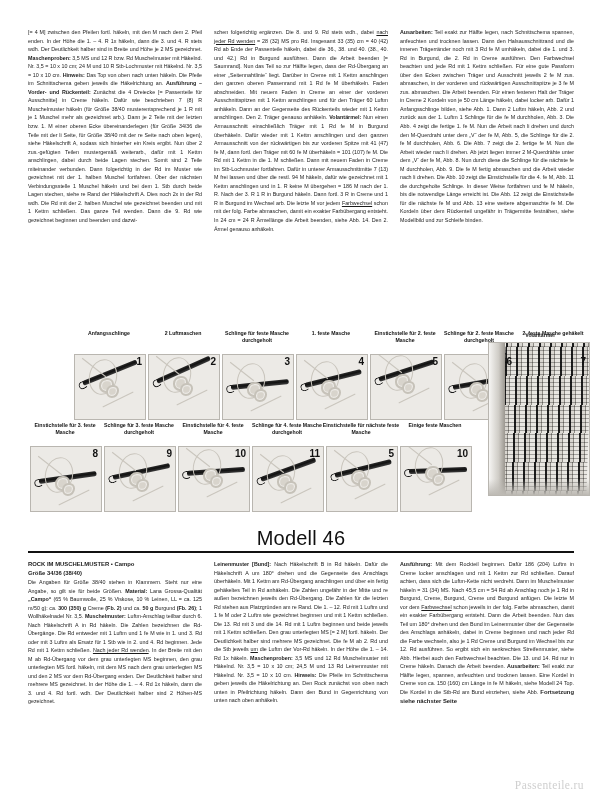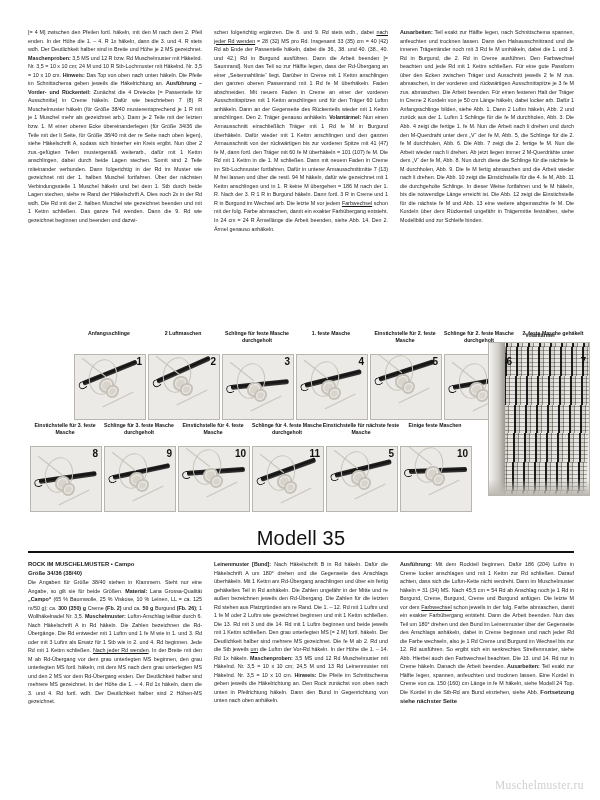--- a/index.html
+++ b/index.html
@@ -391,31 +391,31 @@
     <div class="volant-label" style="left:492px; top:2px; width:96px;">Volantärmel</div>
     <div class="swatch" style="left:488px; top:12px; width:100px; height:152px;">
       <div class="fab"></div>
       <div class="edge"></div>
       <div class="shadow"></div>
       <div class="num" style="left:3px; right:auto;">14</div>
     </div>
   </div>
 
   <div class="model-head">
-    <div class="title">Modell 35</div>
+    <div class="title">Modell 46</div>
     <div class="rule"></div>
   </div>
 
   <div class="cols2">
     <div class="col2">
       <p><span class="headline">ROCK IM MUSCHELMUSTER • Campo</span><br><span class="subhead">Größe 34/36 (38/40)</span><br>Die Angaben für Größe 38/40 stehen in Klammern. Steht nur eine Angabe, so gilt sie für beide Größen. <b>Material:</b> Lana Grossa-Qualität <b>„Campo“</b> (65 % Baumwolle, 25 % Viskose, 10 % Leinen, LL = ca. 125 m/50 g): ca. <b>300 (350) g</b> Creme <b>(Fb. 2)</b> und ca. <b>50 g</b> Burgund <b>(Fb. 26)</b>; 1 Wollhäkelnadel Nr. 3,5. <b>Muschelmuster:</b> Luftm-Anschlag teilbar durch 6. Nach Häkelschrift A in Rd häkeln. Die Zahlen bezeichnen die Rd-Übergänge. Die Rd entweder mit 1 Luftm und 1 fe M wie in 1. und 3. Rd oder mit 3 Luftm als Ersatz für 1 Stb wie in 2. und 4. Rd beginnen. Jede Rd mit 1 Kettm schließen. <span class="ul">Nach jeder Rd wenden</span>. In der Breite mit den M ab Rd-Übergang vor dem grau unterlegten MS beginnen, den grau unterlegten MS fortl. häkeln, mit dem MS nach dem grau unterlegten MS und den 2 MS vor dem Rd-Übergang enden. Der Deutlichkeit halber sind mehrere MS gezeichnet. In der Höhe die 1. – 4. Rd 1x häkeln, dann die 3. und 4. Rd fortl. wdh. Der Deutlichkeit halber sind 2 Höhen-MS gezeichnet.</p>
     </div>
     <div class="col2">
       <p><b>Leinenmuster [Bund]:</b> Nach Häkelschrift B in Rd häkeln. Dafür die Häkelschrift A um 180° drehen und die Gegenseite des Anschlags überhäkeln. Mit 1 Kettm am Rd-Übergang anschlingen und über ein fertig gehäkeltes Teil in Rd anhäkeln. Die Zahlen ungefähr in der Mitte und re außen bezeichnen jeweils den Rd-Übergang. Die Zahlen für die letzten Rd stehen aus Platzgründen am re Rand. Die 1. – 12. Rd mit 1 Luftm und 1 fe M oder 2 Luftm wie gezeichnet beginnen und mit 1 Kettm schließen. Die 13. Rd mit 3 und die 14. Rd mit 1 Luftm beginnen und beide jeweils mit 1 Kettm schließen. Den grau unterlegten MS [= 2 M] fortl. häkeln. Der Deutlichkeit halber sind mehrere MS gezeichnet. Die fe M ab 2. Rd und die Stb jeweils <span class="ul">um</span> die Luftm der Vor-Rd häkeln. In der Höhe die 1. – 14. Rd 1x häkeln. <b>Maschenproben:</b> 3,5 MS und 12 Rd Muschelmuster mit Häkelnd. Nr. 3,5 = 10 x 10 cm; 24,5 M und 13 Rd Leinenmuster mit Häkelnd. Nr. 3,5 = 10 x 10 cm. <b>Hinweis:</b> Die Pfeile im Schnittschema geben jeweils die Häkelrichtung an. Den Rock zunächst von oben nach unten in Pfeilrichtung häkeln. Dann den Bund in Gegenrichtung von unten nach oben anhäkeln.</p>
     </div>
     <div class="col2">
       <p><b>Ausführung:</b> Mit dem Rockteil beginnen. Dafür 186 (204) Luftm in Creme locker anschlagen und mit 1 Kettm zur Rd schließen. Darauf achten, dass sich die Luftm-Kette nicht verdreht. Dann im Muschelmuster häkeln = 31 (34) MS. Nach 45,5 cm = 54 Rd ab Anschlag noch je 1 Rd in Burgund, Creme, Burgund, Creme und Burgund anfügen. Die letzte M vor dem <span class="ul">Farbwechsel</span> schon jeweils in der folg. Farbe abmaschen, damit ein exakter Farbübergang entsteht. Dann die Arbeit beenden. Nun das Teil um 180° drehen und den Bund im Leinenmuster über der Gegenseite des Anschlags anhäkeln, dabei in Creme beginnen und nach jeder Rd die Farbe wechseln, also je 1 Rd Creme und Burgund im Wechsel bis zur 12. Rd ausführen. So ergibt sich ein senkrechtes Streifenmuster, siehe Abb. Hierbei auch den Farbwechsel beachten. Die 13. und 14. Rd nur in Creme häkeln. Danach die Arbeit beenden. <b>Ausarbeiten:</b> Teil exakt zur Hälfte legen, spannen, anfeuchten und trocknen lassen. Eine Kordel in Creme von ca. 150 (160) cm Länge in fe M häkeln, siehe Modell 24 Top. Die Kordel in die Stb-Rd am Bund einziehen, siehe Abb. <span class="subhead">Fortsetzung siehe nächster Seite</span><br></p>
     </div>
   </div>
 
-  <div class="watermark">Muschelmuster.ru</div>
+  <div class="watermark">Passenteile.ru</div>
 
 </div>
 
 </body></html>

